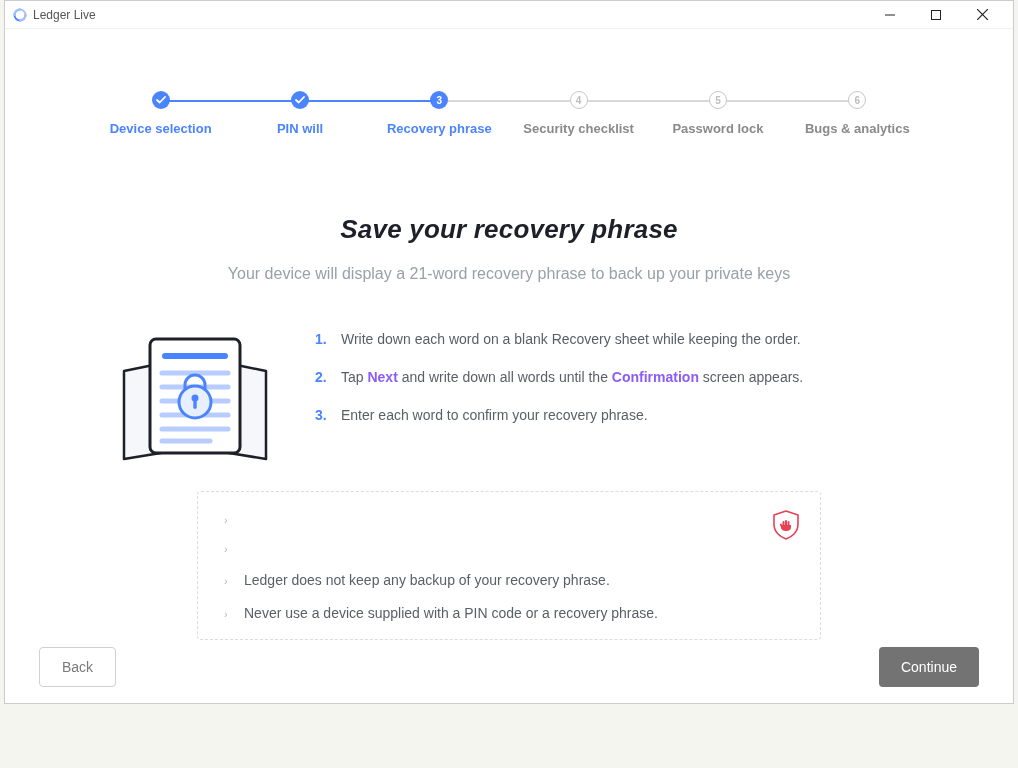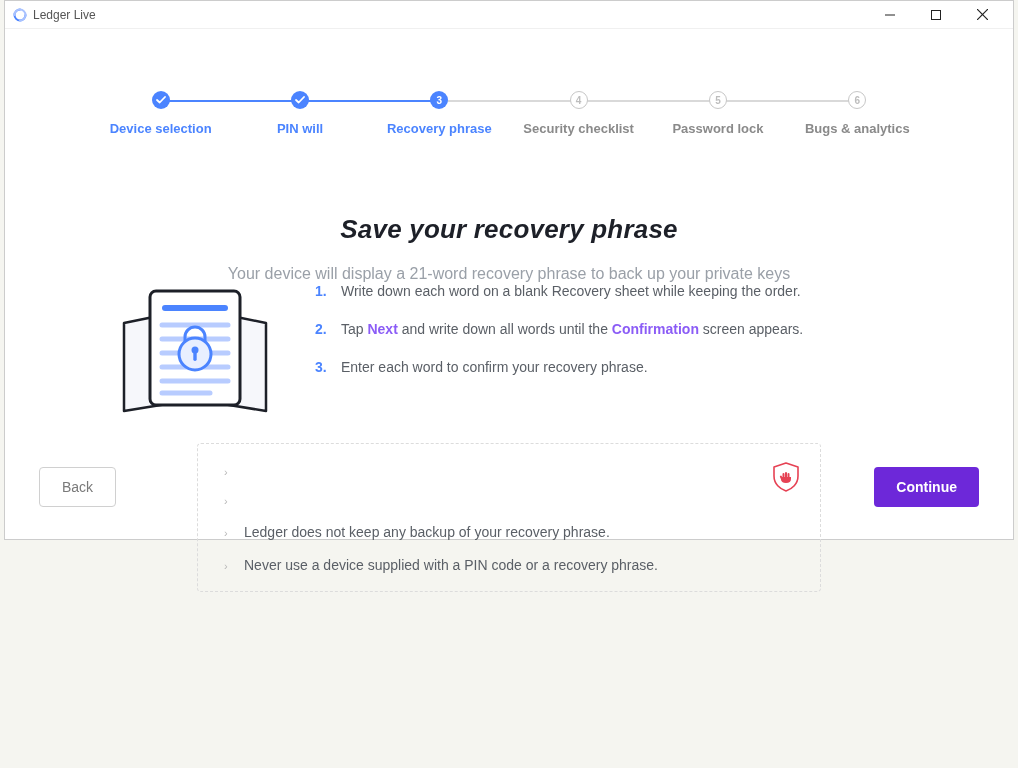--- a/index.html
+++ b/index.html
@@ -1,17 +1,17 @@
 <!DOCTYPE html>
 <html><head>
   <meta charset="utf-8">
   <style>
     * { margin: 0; padding: 0; box-sizing: border-box; }
     body { font-family: -apple-system, BlinkMacSystemFont, "Segoe UI", Arial, sans-serif; background: #f5f5f0; width: 1018px; height: 768px; overflow: hidden; position: relative; }
-    .window { position: absolute; top: 0; left: 4px; width: 1010px; height: 540px; background: #fff; border: 1px solid #ccc; }
+    .window { position: absolute; top: 0; left: 4px; width: 1010px; height: 704px; background: #fff; border: 1px solid #ccc; }
     .titlebar { height: 28px; display: flex; align-items: center; padding: 0 8px; border-bottom: 1px solid #f0f0f0; }
     .titlebar-icon { width: 14px; height: 14px; margin-right: 6px; display: inline-flex; align-items: center; justify-content: center; }
     .titlebar-text { font-size: 12px; color: #555; flex: 1; }
     .win-controls { display: flex; gap: 0; }
     .win-btn { width: 46px; height: 28px; display: flex; align-items: center; justify-content: center; color: #222; font-size: 12px; cursor: pointer; }
 
     .content { position: relative; height: calc(100% - 28px); }
 
     .stepper { display: flex; align-items: flex-start; justify-content: space-between; padding: 62px 86px 0 86px; position: relative; }
     .step { flex: 1; display: flex; flex-direction: column; align-items: center; position: relative; min-width: 0; }
@@ -24,38 +24,38 @@
     .step-label.inactive { color: #8a8a8a; }
     .step-line { position: absolute; top: 9px; left: 50%; right: -50%; height: 1.5px; z-index: 1; }
     .step-line.blue { background: #4b84ff; }
     .step-line.gray { background: #d9d9d9; }
     .step:last-child .step-line { display: none; }
 
     .main { padding: 78px 100px 0 100px; text-align: center; }
     .heading { font-size: 26px; color: #1d2028; font-weight: 600; letter-spacing: 0.2px; font-style: italic; }
     .subheading { margin-top: 20px; font-size: 16px; color: #9aa0a8; }
 
-    .instructions-wrap { display: flex; align-items: flex-start; padding: 0 0 0 0; }
+    .instructions-wrap { display: flex; align-items: flex-start; margin-top: 48px; padding: 0 0 0 0; }
     .illustration { width: 180px; height: 130px; flex-shrink: 0; position: relative; margin-right: 30px; }
     .ol { list-style: none; counter-reset: item; text-align: left; }
     .ol li { counter-increment: item; display: flex; align-items: baseline; margin-bottom: 22px; font-size: 14px; color: #5a5f66; }
     .ol li::before { content: counter(item) "."; color: #4b84ff; font-weight: 600; width: 26px; flex-shrink: 0; font-size: 14px; }
     .ol li b { color: #8b5cf6; font-weight: 700; }
 
     .warning-box { margin: 30px 92px 0 92px; border: 1px dashed #dcdcdc; border-radius: 4px; padding: 22px 26px 18px 26px; text-align: left; position: relative; }
     .warn-icon { position: absolute; top: 18px; right: 20px; width: 28px; height: 30px; }
     .warn-list { list-style: none; }
     .warn-list li { display: flex; align-items: baseline; margin-bottom: 17px; font-size: 14px; color: #5a5f66; }
     .warn-list li:last-child { margin-bottom: 0; }
     .warn-chev { color: #b8b8b8; width: 20px; flex-shrink: 0; font-size: 11px; }
 
-    .footer { position: absolute; left: 0; right: 0; bottom: 0; height: 72px; display: flex; justify-content: space-between; padding: 0 34px; }
+    .footer { position: absolute; left: 0; right: 0; bottom: 0; height: 72px; display: flex; align-items: center; justify-content: space-between; padding: 0 34px; }
     .btn { height: 40px; padding: 0 22px; border-radius: 4px; font-size: 14px; font-weight: 500; display: inline-flex; align-items: center; justify-content: center; cursor: pointer; border: none; }
     .btn-back { border: 1px solid #d0d0d0; background: #fff; color: #7a7a7a; }
-    .btn-continue { background: #6d28d9; color: #fff; min-width: 94px; font-weight: bold; }
+    .btn-continue { background: #737373; color: #fff; min-width: 94px; }
 
     .check-svg { width: 10px; height: 8px; }
   </style>
 </head>
 <body>
 
 <div class="window">
   <div class="titlebar">
     <span class="titlebar-icon">
       <svg width="14" height="14" viewBox="0 0 14 14">

